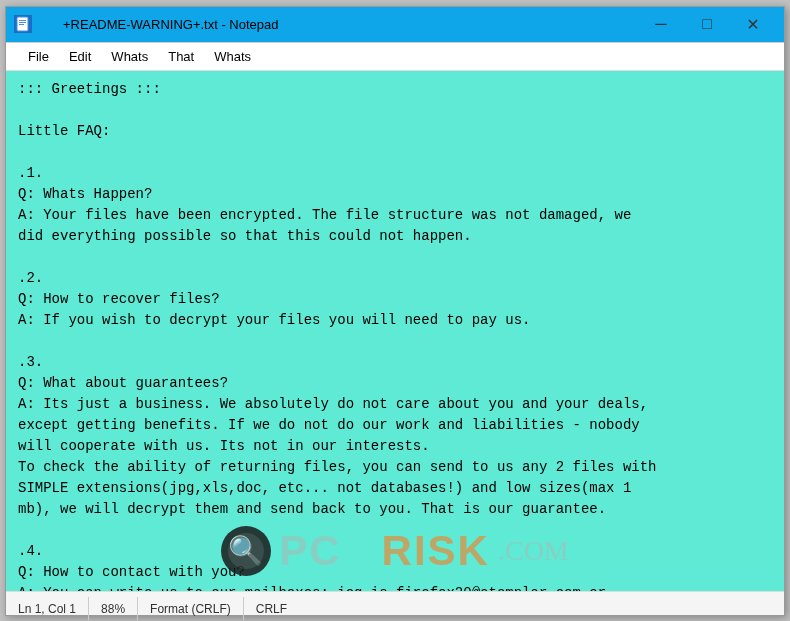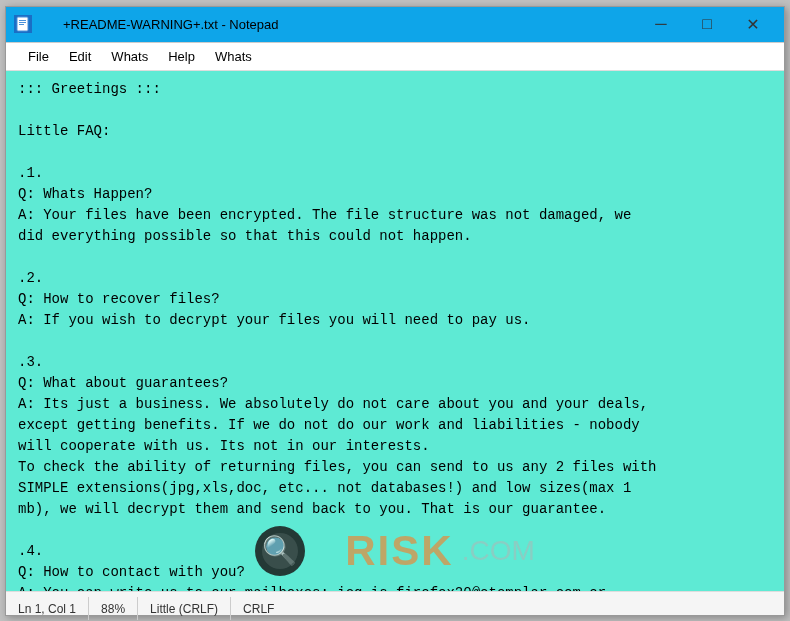--- a/index.html
+++ b/index.html
@@ -226,21 +226,21 @@
     .watermark-text-risk {
       font-family: Arial, sans-serif;
       font-size: 42px;
       font-weight: 700;
       color: rgba(255, 120, 30, 0.7);
       letter-spacing: 2px;
       margin-left: 32px;
     }
 
     .watermark-text-com {
-      font-family: Liberation Sans, sans-serif;
+      font-family: Liberation Serif, serif;
       font-size: 28px;
       font-weight: 400;
       color: rgba(180, 180, 180, 0.6);
     }
   </style>
 </head>
 <body>
 
 <div class="window">
 
@@ -258,21 +258,21 @@
       <button class="title-btn">─</button>
       <button class="title-btn">□</button>
       <button class="title-btn close">✕</button>
     </div>
   </div>
 
   <div class="menu-bar">
     <span class="menu-item">File</span>
     <span class="menu-item">Edit</span>
     <span class="menu-item">Whats</span>
-    <span class="menu-item">Help</span>
+    <span class="menu-item">That</span>
     <span class="menu-item">Whats</span>
   </div>
 
   <div class="content-wrapper">
     <div class="content">::: Greetings :::
 
 Little FAQ:
 
 .1.
 Q: Whats Happen?
@@ -294,25 +294,26 @@
 
 .4.
 Q: How to contact with you?
 A: You can write us to our mailboxes: icq-is-firefox20@ctemplar.com or</div>
 
     <div class="watermark">
       <div class="watermark-inner">
         <div class="watermark-logo-circle">
           <span class="magnify-icon">🔍</span>
         </div>
+        <span class="watermark-text-pc">PC</span>
         <span class="watermark-text-risk">RISK</span>
         <span class="watermark-text-com">.COM</span>
       </div>
     </div>
   </div>
 
   <div class="status-bar">
     <div class="status-segment">Ln 1, Col 1</div>
     <div class="status-segment">88%</div>
-    <div class="status-segment">Little (CRLF)</div>
+    <div class="status-segment">Format (CRLF)</div>
     <div class="status-segment">CRLF</div>
   </div>
 </div>
 
 </body></html>

